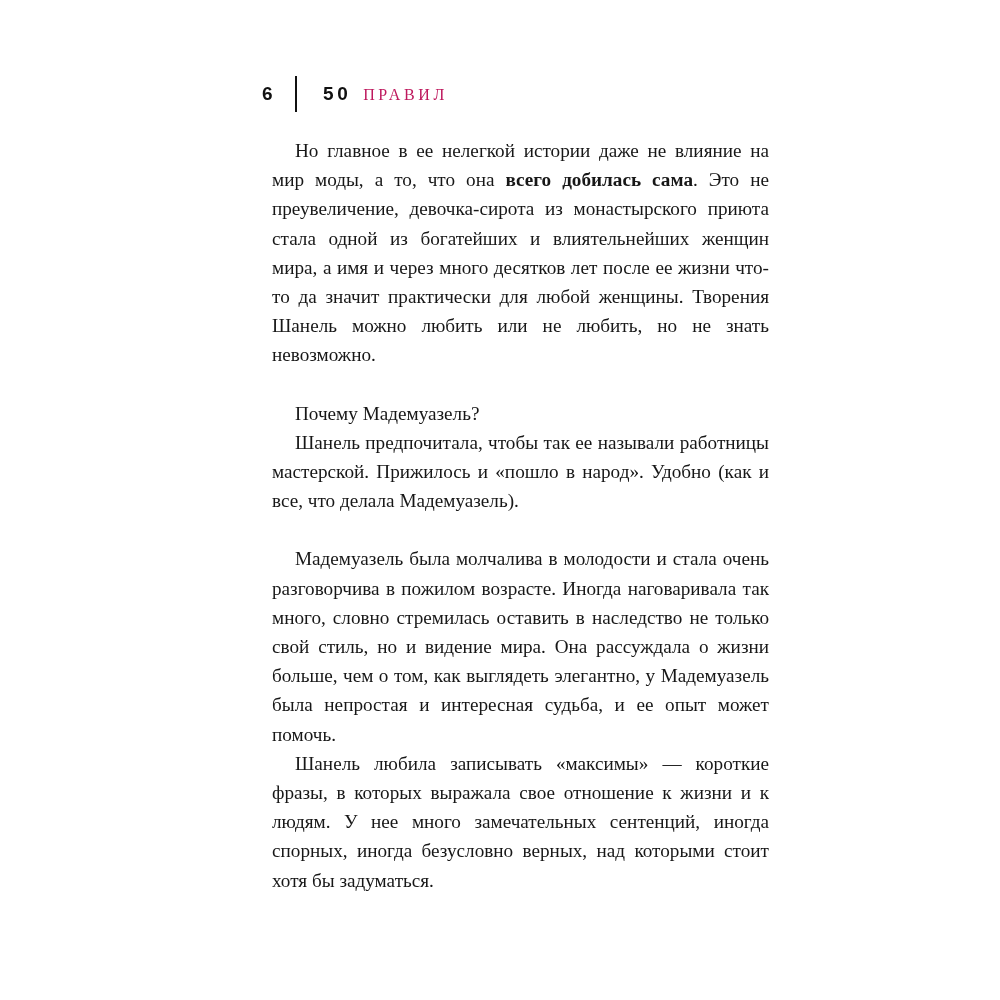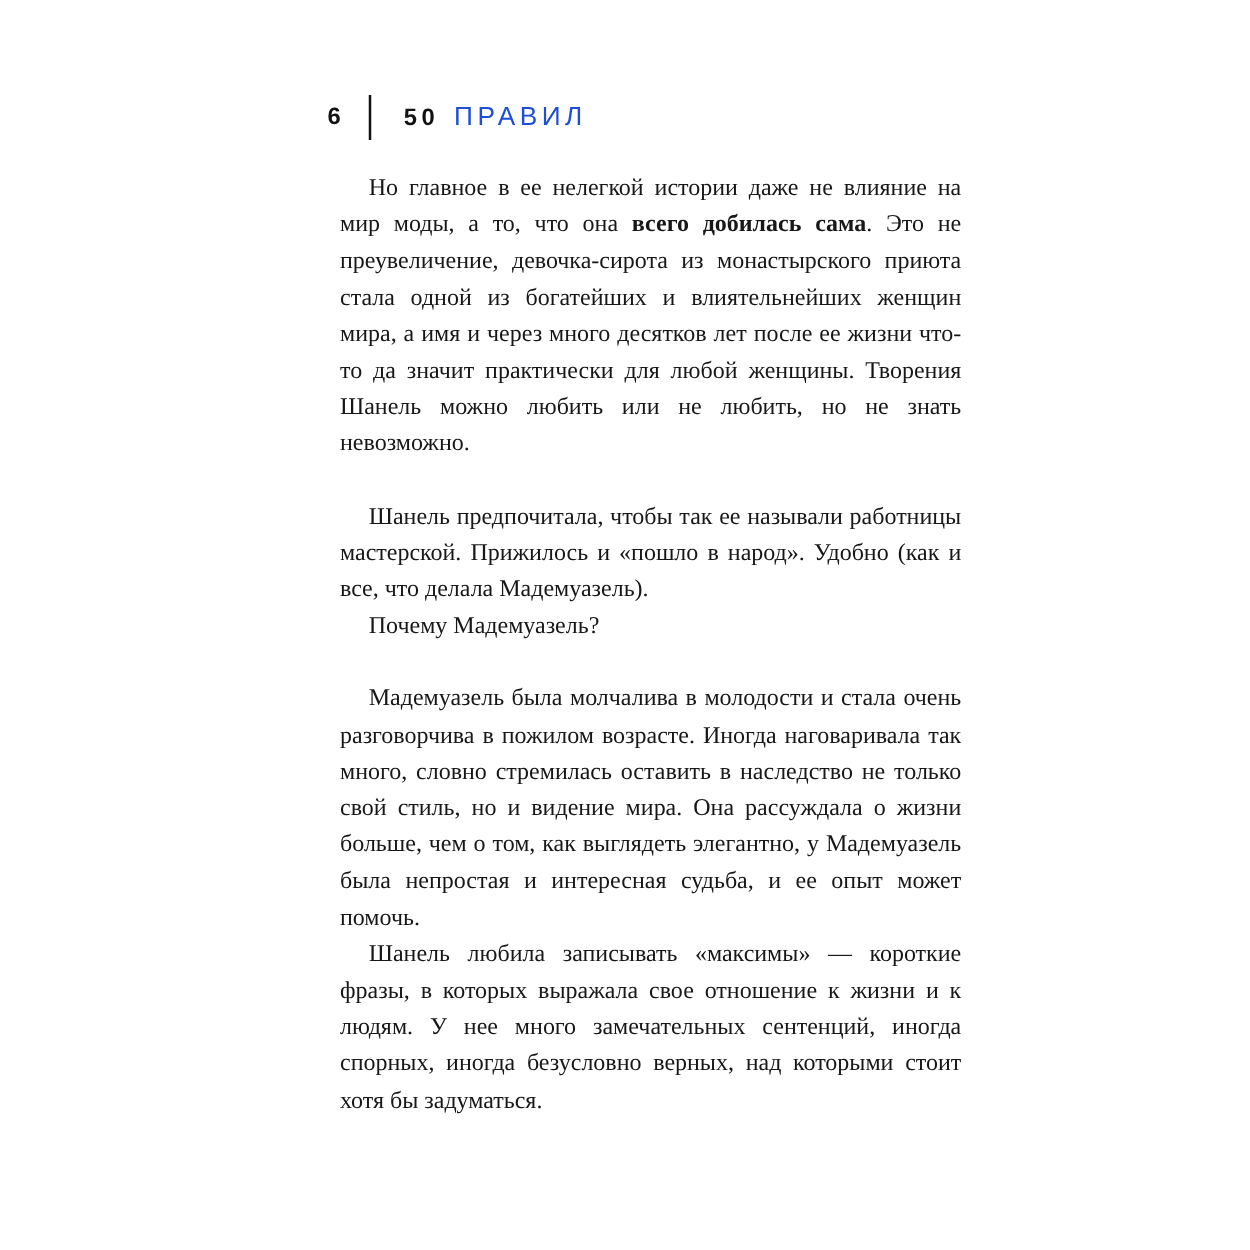--- a/index.html
+++ b/index.html
@@ -53,25 +53,25 @@
 
   .head-number {
     font-family: "Liberation Sans", "DejaVu Sans", sans-serif;
     font-weight: 700;
     font-size: 19px;
     letter-spacing: 3.5px;
     color: #111111;
   }
 
   .head-word {
-    font-family: Liberation Sans, sans-serif;
+    font-family: Liberation Serif, serif;
     font-weight: 400;
-    font-size: 21px;
+    font-size: 16px;
     letter-spacing: 3.6px;
-    color: #1d4ed8;
+    color: #be185d;
     margin-left: 12px;
   }
 
   
   .text-column {
     position: absolute;
     left: 272px;
     top: 136px;
     width: 497px;
   }
@@ -116,22 +116,22 @@
       <span class="head-number">50</span>
       <span class="head-word">ПРАВИЛ</span>
     </span>
   </div>
 
   <div class="text-column" id="text-column">
       <div class="block">
         <p class="para"><span>Но главное в ее нелегкой истории даже не влияние на мир моды, а то, что она </span><b>всего добилась сама</b><span>. Это не преувеличение, девочка-сирота из монастырского приюта стала одной из богатейших и влиятельнейших женщин мира, а имя и через много десятков лет после ее жизни что-то да значит практически для любой женщины. Творения Шанель можно любить или не любить, но не знать невозможно.</span></p>
       </div>
       <div class="block">
+        <p class="para"><span>Почему Мадемуазель?</span></p>
         <p class="para"><span>Шанель предпочитала, чтобы так ее называли работницы мастерской. Прижилось и «пошло в народ». Удобно (как и все, что делала Мадемуазель).</span></p>
-        <p class="para"><span>Почему Мадемуазель?</span></p>
       </div>
       <div class="block">
         <p class="para"><span>Мадемуазель была молчалива в молодости и стала очень разговорчива в пожилом возрасте. Иногда наговаривала так много, словно стремилась оставить в наследство не только свой стиль, но и видение мира. Она рассуждала о жизни больше, чем о том, как выглядеть элегантно, у Мадемуазель была непростая и интересная судьба, и ее опыт может помочь.</span></p>
         <p class="para"><span>Шанель любила записывать «максимы» — короткие фразы, в которых выражала свое отношение к жизни и к людям. У нее много замечательных сентенций, иногда спорных, иногда безусловно верных, над которыми стоит хотя бы задуматься.</span></p>
       </div>
     </div>
 
 </div>
 
 </body></html>

